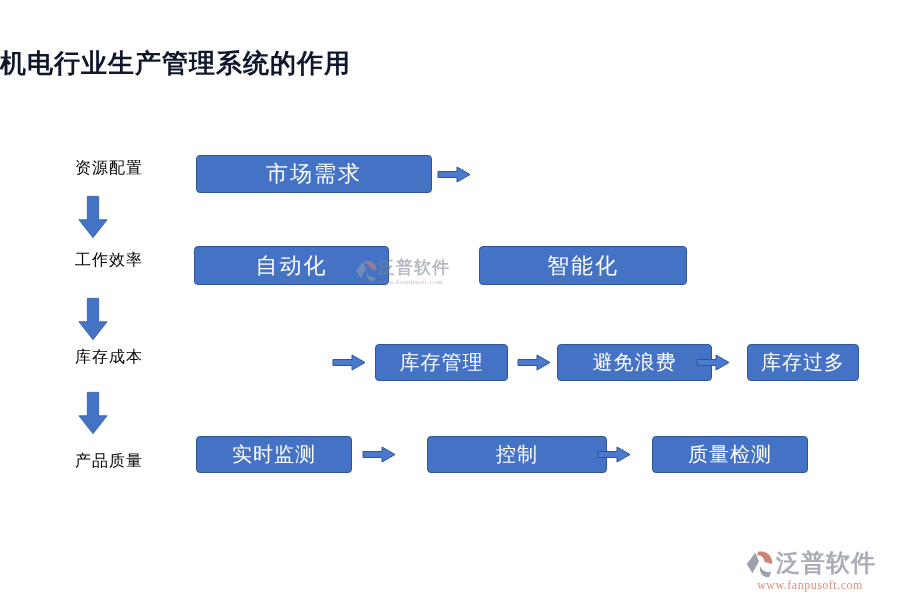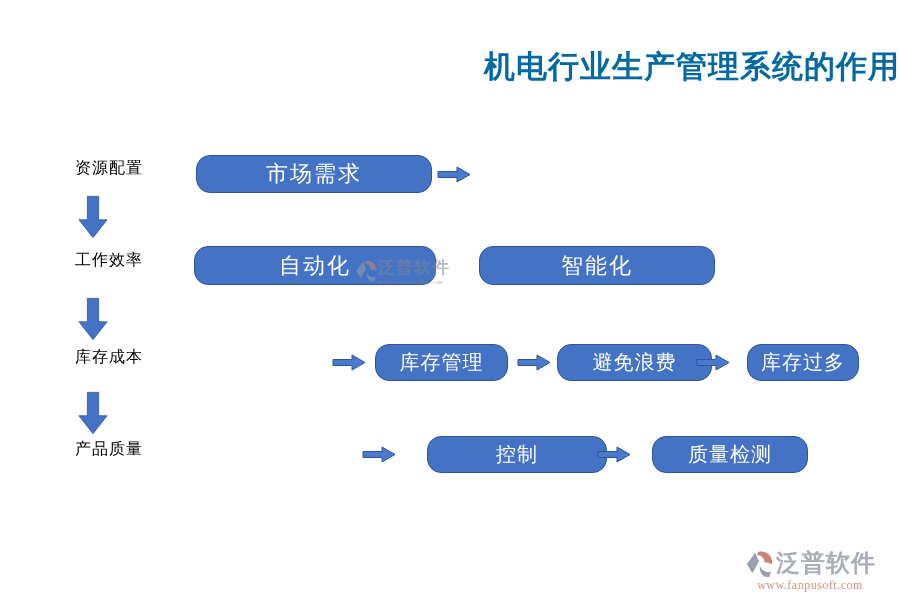--- a/index.html
+++ b/index.html
@@ -1,31 +1,31 @@
 <!DOCTYPE html>
 <html><head>
 <meta charset="utf-8">
 <style>
   html,body { margin:0; padding:0; background:#ffffff; }
   .canvas {
     position:relative; width:900px; height:600px; background:#ffffff;
     font-family:"Liberation Serif","DejaVu Serif",serif; overflow:hidden;
   }
   .title {
-    position:absolute; top:46px; left:0; right:0; text-align:right;
-    font-size:31px; font-weight:bold; color:#0369a1; letter-spacing:1px;
+    position:absolute; top:46px; left:0; right:0; text-align:left;
+    font-size:26px; font-weight:bold; color:#0f172a; letter-spacing:1px;
   }
   .row-label {
     position:absolute; left:46px; width:126px; text-align:center;
     font-size:16px; color:#000000; letter-spacing:1px; white-space:nowrap;
   }
   .v-arrow { position:absolute; left:78px; width:30px; height:46px; }
   .node {
     position:absolute; height:38px; box-sizing:border-box;
-    background:#4472C4; border:1.6px solid #2F5597; border-radius:14px;
+    background:#4472C4; border:1.6px solid #2F5597; border-radius:4px;
     display:flex; align-items:center; justify-content:center;
     color:#FFFFFF; font-size:22px; letter-spacing:2px; white-space:nowrap;
   }
   .node.small { height:37px; font-size:20px; letter-spacing:1px; }
   .h-arrow { position:absolute; width:34px; height:17px; }
   .wm-center {
     position:absolute; left:354px; top:258px; opacity:0.55;
     display:flex; align-items:flex-start; pointer-events:none;
   }
   .wm-center .wm-brand {
@@ -46,53 +46,54 @@
 </head>
 <body>
 
 <div class="canvas">
 
   <div class="title">机电行业生产管理系统的作用</div>
 
   <div class="row-label" style="top:158px">资源配置</div>
   <div class="row-label" style="top:347px">库存成本</div>
   <div class="row-label" style="top:250px">工作效率</div>
-  <div class="row-label" style="top:439px">产品质量</div>
+  <div class="row-label" style="top:451px">产品质量</div>
 
   <svg class="v-arrow" style="top:194px" viewBox="0 0 32 46">
     <path d="M10 1 H22 V26 H31 L16 45 L1 26 H10 Z" fill="#4472C4" stroke="#3A62A8" stroke-width="1"></path>
   </svg>
   <svg class="v-arrow" style="top:296px" viewBox="0 0 32 46">
     <path d="M10 1 H22 V26 H31 L16 45 L1 26 H10 Z" fill="#4472C4" stroke="#3A62A8" stroke-width="1"></path>
   </svg>
   <svg class="v-arrow" style="top:390px" viewBox="0 0 32 46">
     <path d="M10 1 H22 V26 H31 L16 45 L1 26 H10 Z" fill="#4472C4" stroke="#3A62A8" stroke-width="1"></path>
   </svg>
 
   <div class="node" style="top:155px; left:196px; width:236px">市场需求</div>
   <svg class="h-arrow" style="top:166px; left:437px" viewBox="0 0 34 17">
     <path d="M1 5.5 H20 V1 L33 8.5 L20 16 V11.5 H1 Z" fill="#4B79CE" stroke="#2F5597" stroke-width="1"></path>
   </svg>
 
-  <div class="node" style="top:246px; left:194px; width:242px; height:39px">自动化</div>
-  <div class="node" style="top:246px; left:479px; width:236px; height:39px">智能化</div>
+  <div class="node" style="top:246px; left:194px; width:195px; height:39px">自动化</div>
+  <div class="node" style="top:246px; left:479px; width:208px; height:39px">智能化</div>
 
   <svg class="h-arrow" style="top:354px; left:332px" viewBox="0 0 34 17">
     <path d="M1 5.5 H20 V1 L33 8.5 L20 16 V11.5 H1 Z" fill="#4B79CE" stroke="#2F5597" stroke-width="1"></path>
   </svg>
   <div class="node small" style="top:344px; left:375px; width:133px">库存管理</div>
   <svg class="h-arrow" style="top:354px; left:517px" viewBox="0 0 34 17">
     <path d="M1 5.5 H20 V1 L33 8.5 L20 16 V11.5 H1 Z" fill="#4B79CE" stroke="#2F5597" stroke-width="1"></path>
   </svg>
   <div class="node small" style="top:344px; left:557px; width:155px">避免浪费</div>
   <svg class="h-arrow" style="top:354px; left:696px" viewBox="0 0 34 17">
     <path d="M1 5.5 H20 V1 L33 8.5 L20 16 V11.5 H1 Z" fill="#4B79CE" stroke="#2F5597" stroke-width="1"></path>
   </svg>
   <div class="node small" style="top:344px; left:747px; width:112px">库存过多</div>
 
+  <div class="node small" style="top:436px; left:196px; width:156px">实时监测</div>
   <svg class="h-arrow" style="top:446px; left:362px" viewBox="0 0 34 17">
     <path d="M1 5.5 H20 V1 L33 8.5 L20 16 V11.5 H1 Z" fill="#4B79CE" stroke="#2F5597" stroke-width="1"></path>
   </svg>
   <div class="node small" style="top:436px; left:427px; width:180px">控制</div>
   <svg class="h-arrow" style="top:446px; left:597px" viewBox="0 0 34 17">
     <path d="M1 5.5 H20 V1 L33 8.5 L20 16 V11.5 H1 Z" fill="#4B79CE" stroke="#2F5597" stroke-width="1"></path>
   </svg>
   <div class="node small" style="top:436px; left:652px; width:156px">质量检测</div>
 
   <div class="wm-center">

